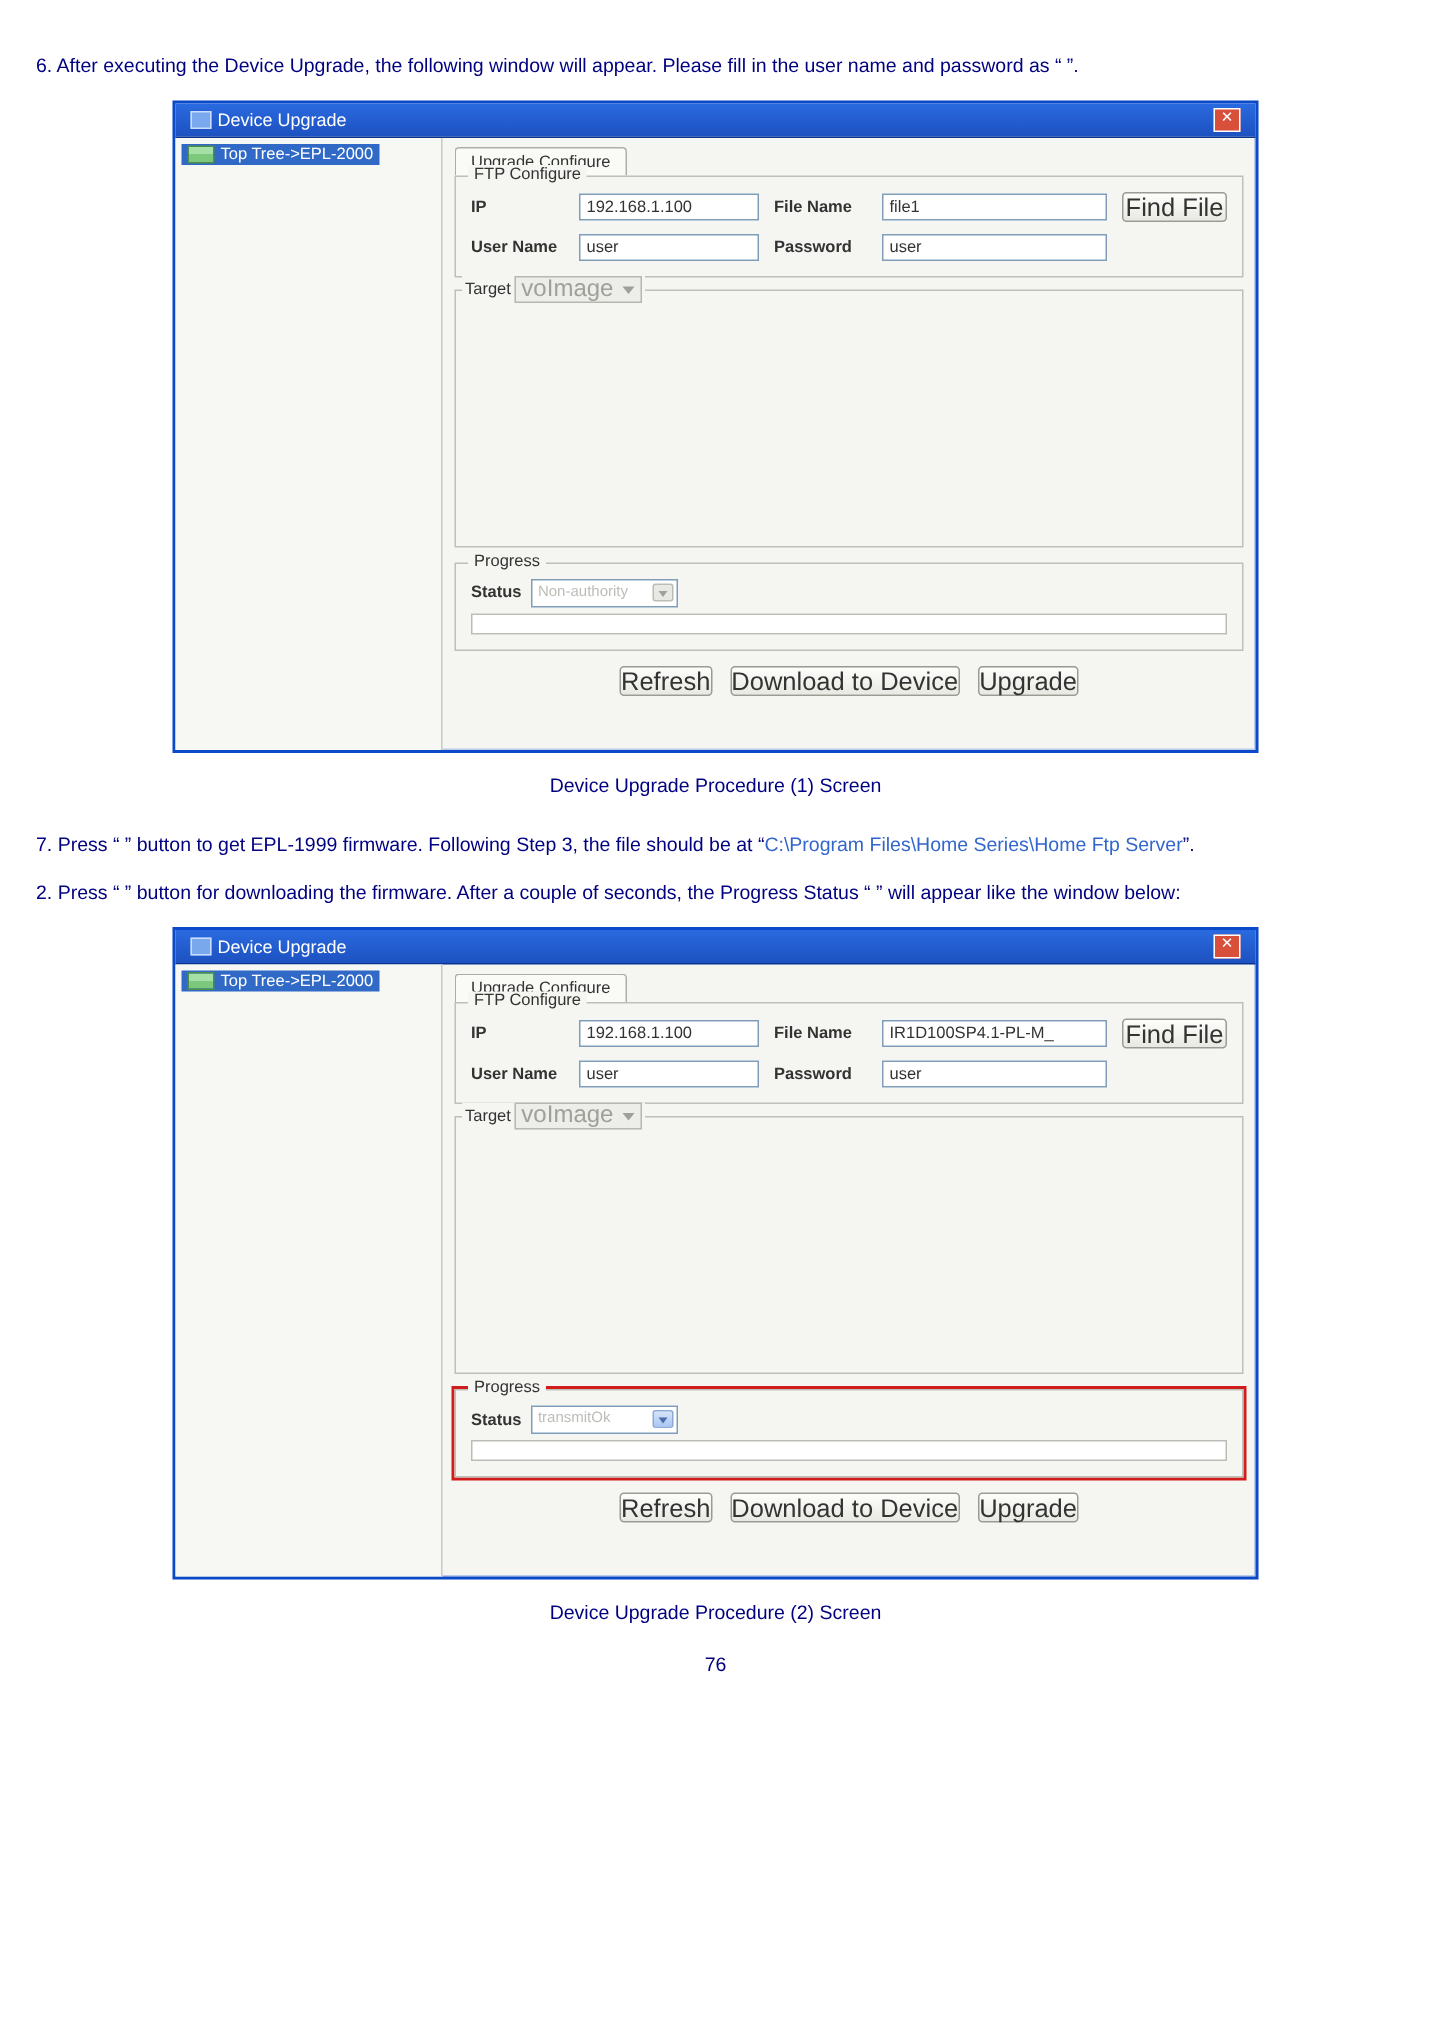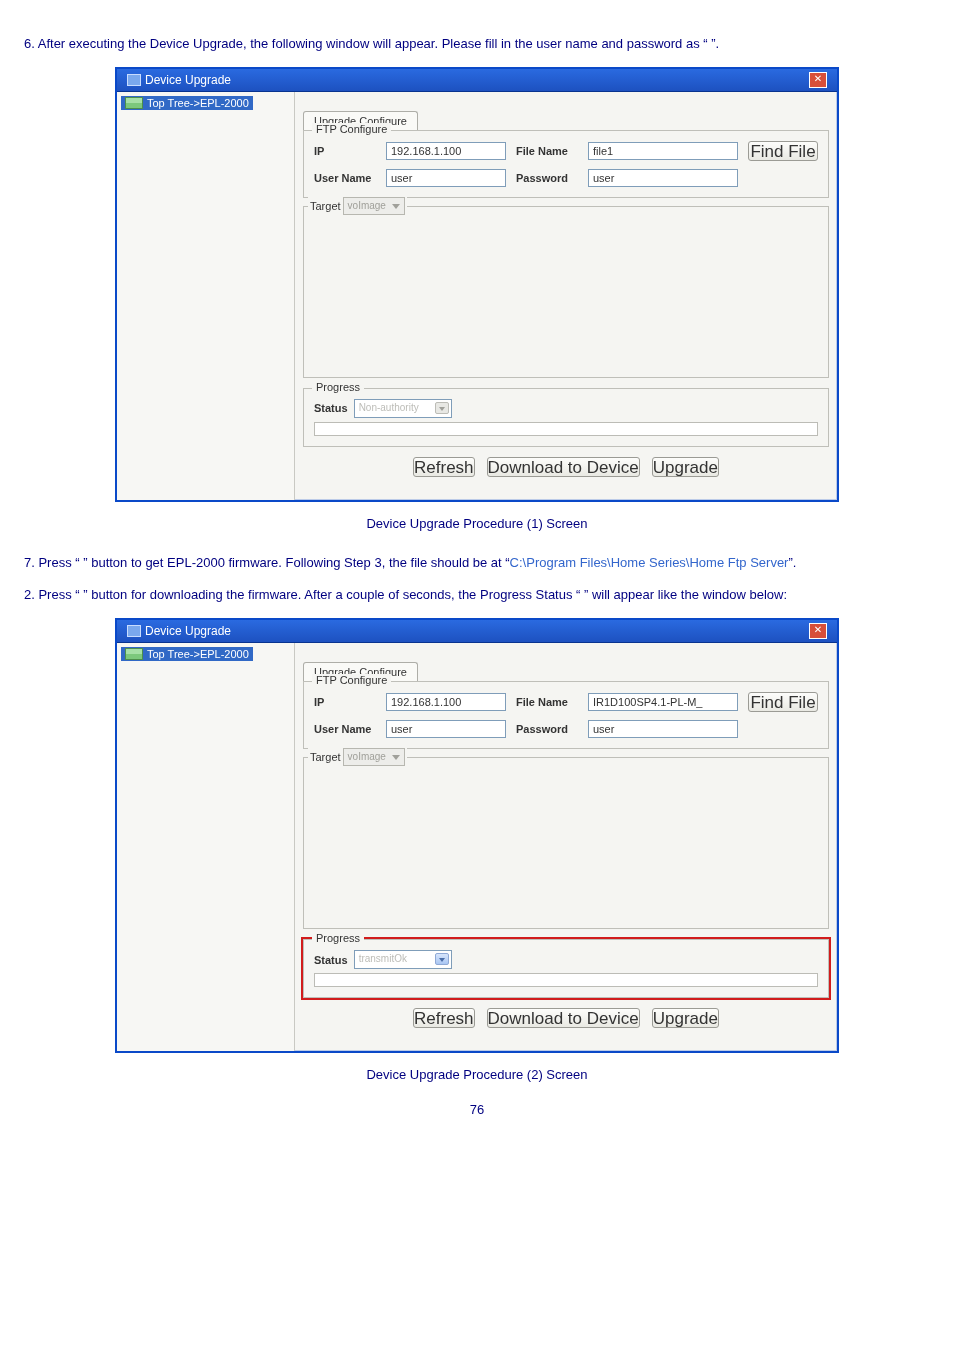--- a/index.html
+++ b/index.html
@@ -66,21 +66,20 @@
     border: 1px solid #fff;
     box-sizing: border-box;
     color: #fff;
     font-size: 10px;
     line-height: 12px;
     text-align: center;
   }
 
   .win-body {
     display: flex;
-    align-items: center;
   }
   .tree-pane {
     width: 192px;
     border-right: 1px solid #c9c9c3;
     background: #f7f7f4;
     padding: 4px;
     min-height: 400px;
     font-size: 11px;
     color: #333;
   }
@@ -187,21 +186,21 @@
     display: flex;
     align-items: center;
     background: #f5f5f2;
     padding: 0 2px;
   }
   .target-label { font-size: 11px; color: #333; margin-right: 2px; }
   .target-select {
     border: 1px solid #b7b7b0;
     background: #ededea;
     color: #a0a09a;
-    font-size: 10px;
+    font-size: 16px;
     padding: 1px 18px 1px 4px;
     height: 18px;
     line-height: 14px;
     box-sizing: border-box;
     position: relative;
     display: inline-block;
   }
   .target-select::after {
     content: "";
     position: absolute;
@@ -336,21 +335,21 @@
           </div>
 
         </div>
       </div>
     </div>
   </div>
 
   <div class="caption">Device Upgrade Procedure (1) Screen</div>
 
   <div class="body-line">
-    <span>7. Press “              ” button to get EPL-2000 firmware. Following Step 3, the file should be at “</span><span class="link-blue">C:\Program Files\Home Series\Home Ftp Server</span><span>”.</span>
+    <span>7. Press “              ” button to get EPL-1999 firmware. Following Step 3, the file should be at “</span><span class="link-blue">C:\Program Files\Home Series\Home Ftp Server</span><span>”.</span>
   </div>
 
   <div class="body-line">2. Press “                                 ” button for downloading the firmware. After a couple of seconds, the Progress Status “                   ” will appear like the window below:</div>
 
   <div class="figure-wrap">
     <div class="win">
       <div class="titlebar">
         <div class="title-left">
           <span class="title-icon"></span>
           <span>Device Upgrade</span>

